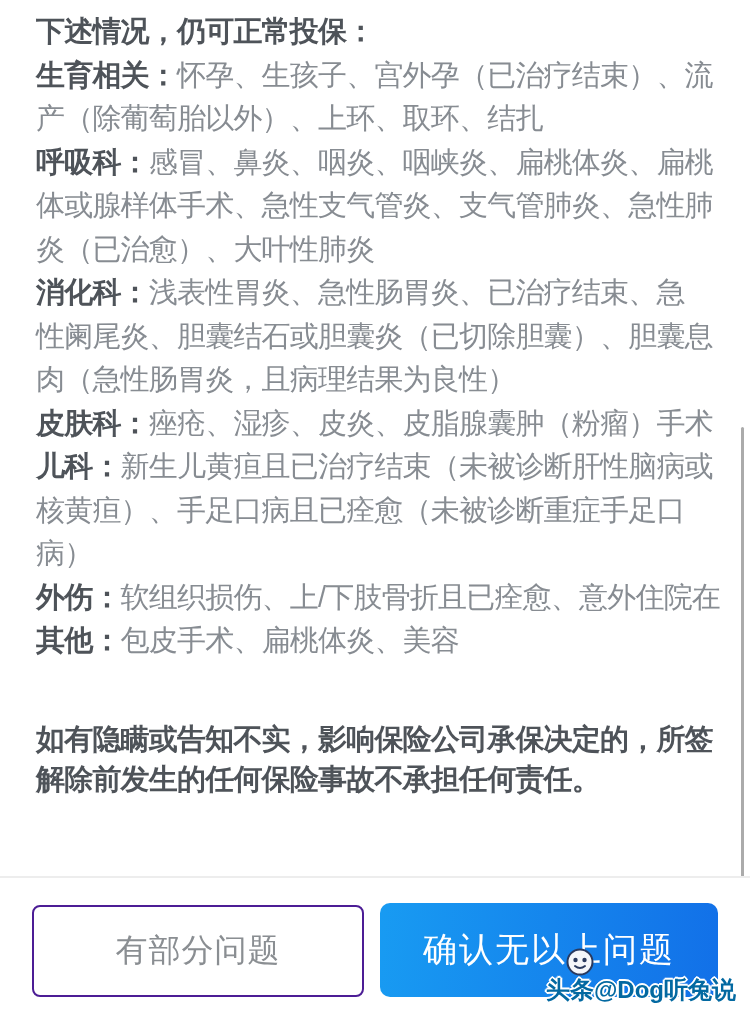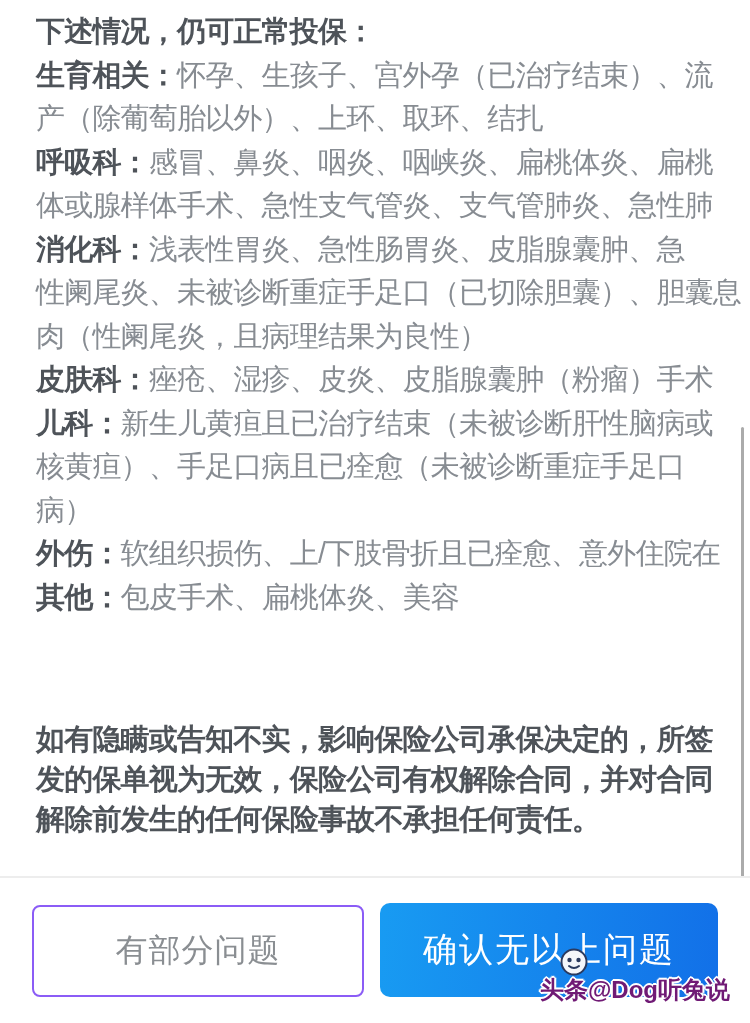--- a/index.html
+++ b/index.html
@@ -21,65 +21,65 @@
   .warning div { white-space:nowrap;font-family:Liberation Mono, monospace; }
   .scrollbar-thumb {
     position:absolute; left:741px; top:427px; width:3px; height:450px;
     background:#ababab; border-radius:2px;
   }
   .divider { position:absolute; left:0; top:876px; width:750px; height:2px; background:#ededed; }
   .btn { position:absolute; box-sizing:border-box; cursor:pointer;
          font-family:"Liberation Sans", sans-serif; display:flex; align-items:center; justify-content:center; }
   .btn-secondary {
     left:32px; top:905px; width:332px; height:92px;
-    background:#ffffff; border:2px solid #8b5cf6; border-radius:8px;
+    background:#ffffff; border:2px solid #4c1d95; border-radius:8px;
     font-size:32px; color:#8a8e92; letter-spacing:1px;
   }
   .btn-primary {
     left:380px; top:903px; width:338px; height:94px;
     background:linear-gradient(95deg, var(--accent-light,#189bf2) 0%, var(--accent-dark,#1270e8) 100%);
     border:none; border-radius:10px;
     font-size:34px; color:#ffffff; letter-spacing:2px;
   }
   .watermark {
-    position:absolute; right:20px; bottom:15px; height:34px;
-    font-size:24px; font-weight:bold; color:#701a75; white-space:nowrap;
+    position:absolute; right:14px; bottom:15px; height:34px;
+    font-size:24px; font-weight:bold; color:#0369a1; white-space:nowrap;
     text-shadow:-2px 0 #fff, 2px 0 #fff, 0 -2px #fff, 0 2px #fff,
                 -1px -1px #fff, 1px 1px #fff, -1px 1px #fff, 1px -1px #fff;
     margin-top:11px;
   }
   .wm-avatar {
     position:absolute; left:20px; top:-26px; width:28px; height:28px;
   }
 </style>
 </head>
 <body>
 
 <div class="page">
 
   <div class="content" id="disclosure-lines">
       <div class="line"><span class="b">下述情况，仍可正常投保：</span></div>
       <div class="line"><span class="b">生育相关：</span><span>怀孕、生孩子、宫外孕（已治疗结束）、流</span></div>
       <div class="line"><span>产（除葡萄胎以外）、上环、取环、结扎</span></div>
       <div class="line"><span class="b">呼吸科：</span><span>感冒、鼻炎、咽炎、咽峡炎、扁桃体炎、扁桃</span></div>
       <div class="line"><span>体或腺样体手术、急性支气管炎、支气管肺炎、急性肺</span></div>
-      <div class="line"><span class="b">消化科：</span><span>浅表性胃炎、急性肠胃炎、皮脂腺囊肿、急</span></div>
-      <div class="line"><span>性阑尾炎、未被诊断重症手足口（已切除胆囊）、胆囊息</span></div>
-      <div class="line"><span>肉（性阑尾炎，且病理结果为良性）</span></div>
+      <div class="line"><span>炎（已治愈）、大叶性肺炎</span></div>
+      <div class="line"><span class="b">消化科：</span><span>浅表性胃炎、急性肠胃炎、已治疗结束、急</span></div>
+      <div class="line"><span>性阑尾炎、胆囊结石或胆囊炎（已切除胆囊）、胆囊息</span></div>
+      <div class="line"><span>肉（急性肠胃炎，且病理结果为良性）</span></div>
       <div class="line"><span class="b">皮肤科：</span><span>痤疮、湿疹、皮炎、皮脂腺囊肿（粉瘤）手术</span></div>
       <div class="line"><span class="b">儿科：</span><span>新生儿黄疸且已治疗结束（未被诊断肝性脑病或</span></div>
       <div class="line"><span>核黄疸）、手足口病且已痊愈（未被诊断重症手足口</span></div>
       <div class="line"><span>病）</span></div>
       <div class="line"><span class="b">外伤：</span><span>软组织损伤、上/下肢骨折且已痊愈、意外住院在</span></div>
       <div class="line"><span class="b">其他：</span><span>包皮手术、扁桃体炎、美容</span></div>
     </div>
 
   <div class="warning">
     <div>如有隐瞒或告知不实，影响保险公司承保决定的，所签</div>
-    <div>发的保单视为无效，保险公司有权解除合同，并对合同</div>
     <div>解除前发生的任何保险事故不承担任何责任。</div>
   </div>
 
   <div class="scrollbar-thumb"></div>
 
   <div class="divider"></div>
 
   <button class="btn btn-secondary">有部分问题</button>
 
   <button class="btn btn-primary">确认无以上问题</button>

